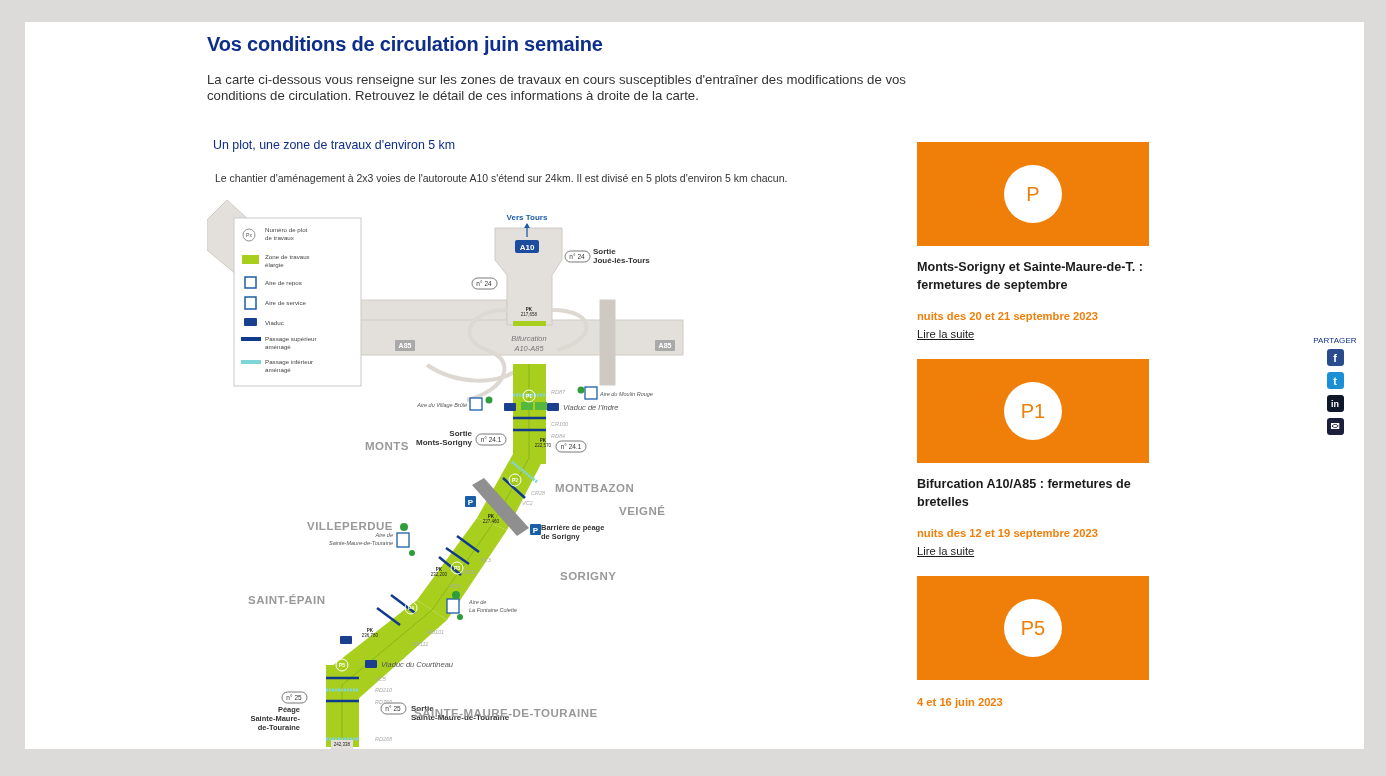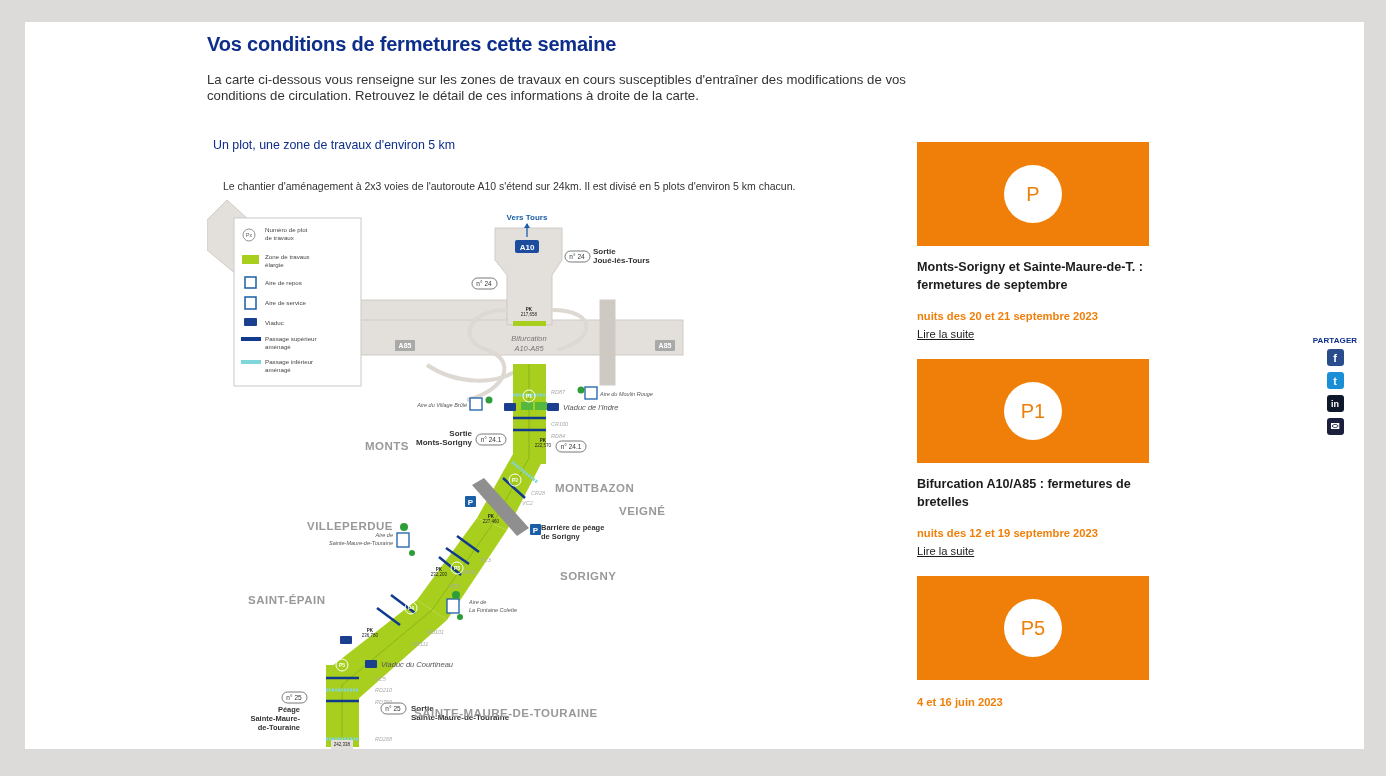--- a/index.html
+++ b/index.html
@@ -1,44 +1,44 @@
 <!DOCTYPE html>
 <html><head>
 <meta charset="utf-8">
 <style>
   html, body { margin:0; padding:0; }
   body { width:1386px; height:776px; background:#dcdbd9; position:relative; overflow:hidden; font-family:"Liberation Sans", sans-serif; }
   .panel { position:absolute; left:25px; top:22px; width:1339px; height:727px; background:#ffffff; overflow:hidden; }
   .title { position:absolute; left:182px; top:11px; font-size:20px; font-weight:bold; color:#0d2e8a; letter-spacing:-0.2px; margin:0; }
   .intro { position:absolute; left:182px; top:50px; width:700px; font-size:13.2px; line-height:16px; color:#333; margin:0; }
   .subtitle { position:absolute; left:182px; top:110px; font-size:12.4px; font-weight:normal; color:#0d2e8a; margin:6px; }
-  .desc { position:absolute; left:182px; top:142px; font-size:10.5px; color:#333; margin:16px; }
+  .desc { position:absolute; left:182px; top:142px; font-size:10.5px; color:#333; margin:8px; }
   .map { position:absolute; left:182px; top:178px; width:480px; height:549px; }
   .map svg { width:480px; height:549px; display:block; }
 
   .card { position:absolute; left:892px; width:232px; }
   .card-banner { width:232px; height:104px; background:#f07f0a; display:flex; align-items:center; justify-content:center; }
   .card-badge { width:58px; height:58px; border-radius:50%; background:#fff; color:#f07f0a; font-size:20px; display:flex; align-items:center; justify-content:center; }
   .card-title { font-size:12.6px; font-weight:bold; color:#1b1b1b; line-height:18px; margin-top:12px; }
   .card-date { font-size:11.2px; font-weight:bold; color:#f07f0a; margin-top:15px; line-height:15px; }
   .card-link { font-size:11.2px; color:#1b1b1b; text-decoration:underline; display:inline-block; margin-top:1px; cursor:pointer; }
 
   .share { position:absolute; left:1287px; top:314px; width:46px; text-align:center; }
-  .share-label { font-size:8px; font-weight:bold; color:#0d2e8a; letter-spacing:0.1px; }
+  .share-label { font-size:8px; font-weight:normal; color:#0d2e8a; letter-spacing:0.1px; }
   .share-btn { width:17px; height:17px; border-radius:3px; margin:6px auto 0; display:flex; align-items:center; justify-content:center; color:#fff; font-weight:bold; font-size:11px; cursor:pointer; }
   .share-btn.fb { background:#2b4c8c; margin-top:4px; }
   .share-btn.tw { background:#1b8fd6; }
   .share-btn.li { background:#0f172a; font-size:9px; }
   .share-btn.mail { background:#1b1f3d; }
 </style>
 </head>
 <body>
 
 <div class="panel">
-  <h1 class="title">Vos conditions de fermetures cette semaine</h1>
+  <h1 class="title">Vos conditions de circulation juin semaine</h1>
   <p class="intro">La carte ci-dessous vous renseigne sur les zones de travaux en cours susceptibles d'entraîner des modifications de vos conditions de circulation. Retrouvez le détail de ces informations à droite de la carte.</p>
   <h2 class="subtitle">Un plot, une zone de travaux d'environ 5 km</h2>
   <p class="desc">Le chantier d'aménagement à 2x3 voies de l'autoroute A10 s'étend sur 24km. Il est divisé en 5 plots d'environ 5 km chacun.</p>
 
   <div class="map">
     <svg viewBox="0 0 480 549" xmlns="http://www.w3.org/2000/svg" font-family="Liberation Sans, sans-serif">
 
       <g fill="#e3e0dc" stroke="#d0cbc5" stroke-width="1">
 
         <polygon points="0,20 20,0 130,100 300,100 300,150 120,150 0,50"></polygon>

